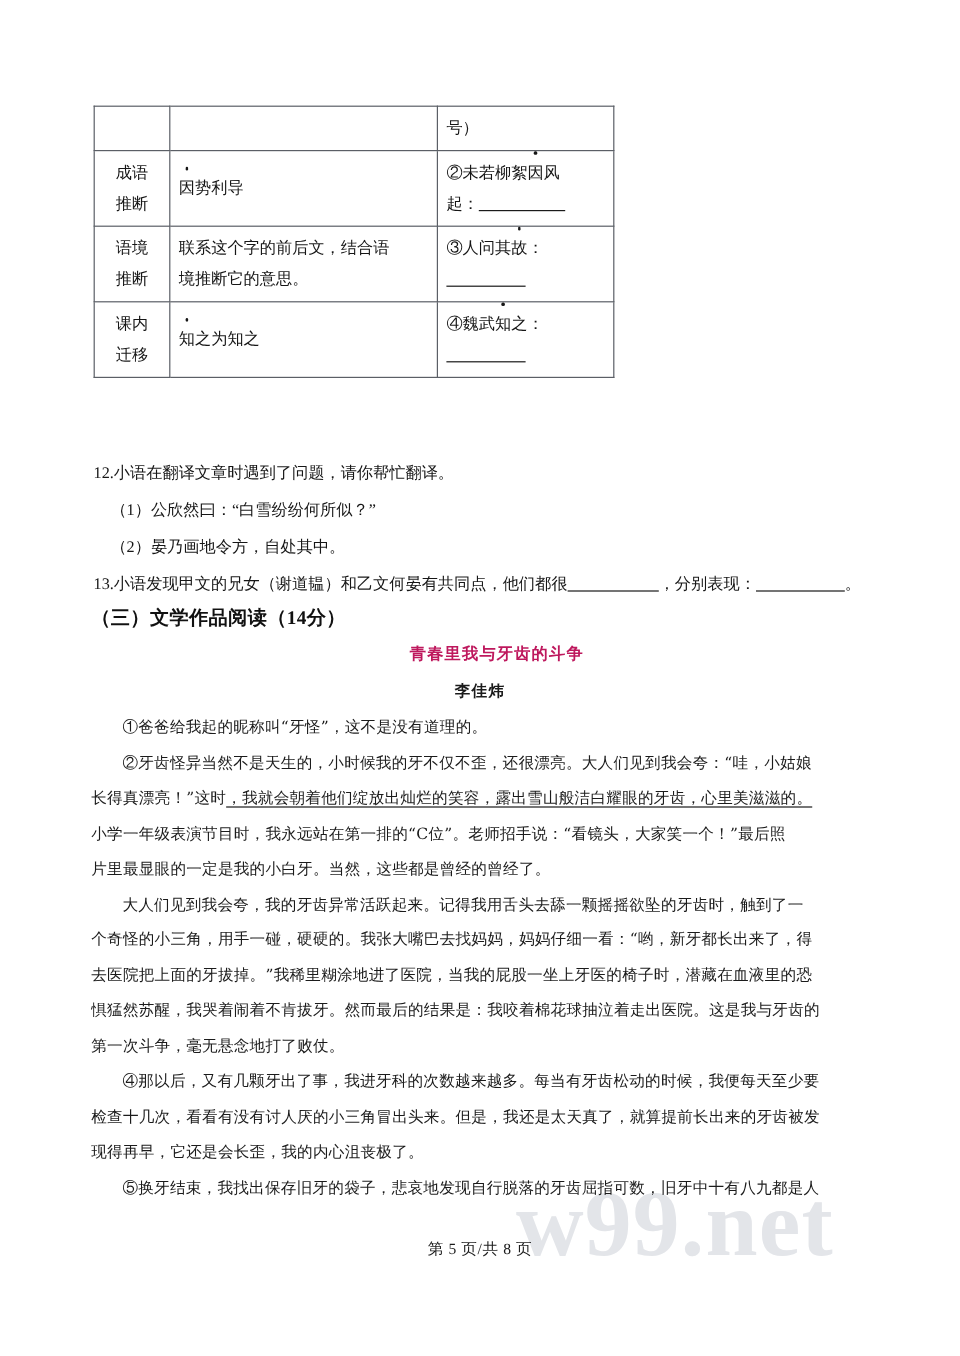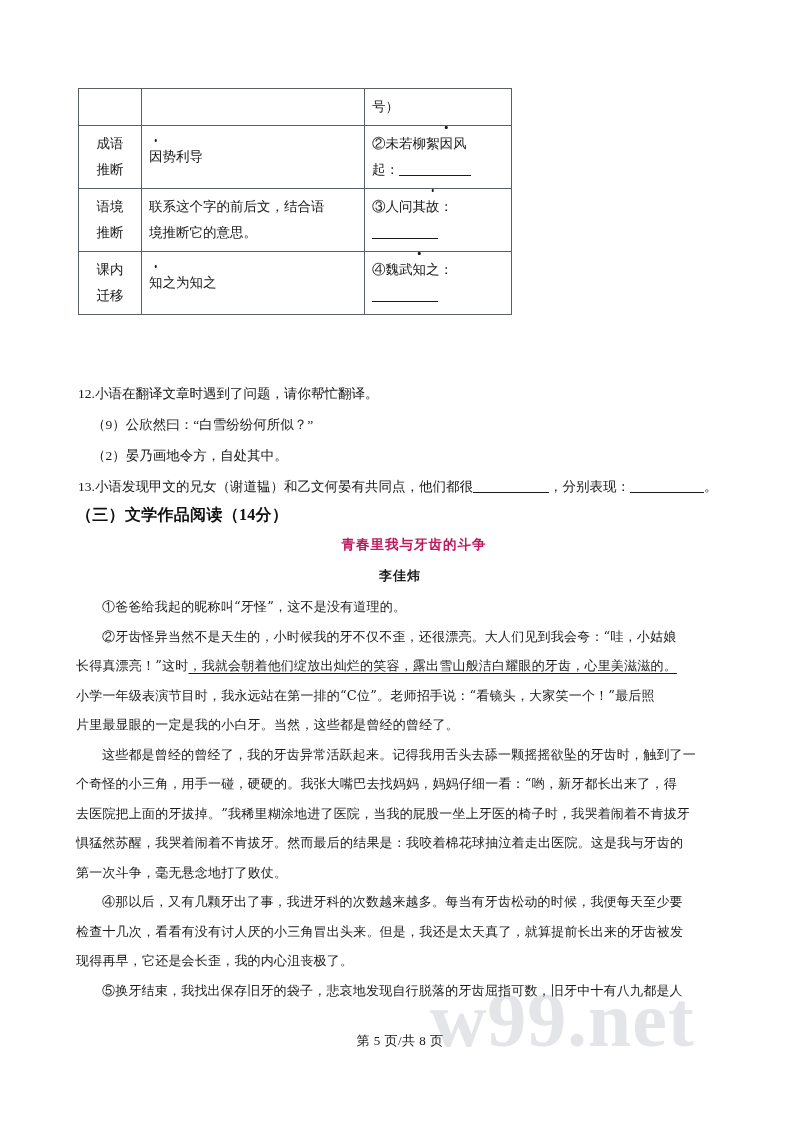--- a/index.html
+++ b/index.html
@@ -239,42 +239,42 @@
             <span class="cellline">④魏武<span class="dotchar">知</span>之：</span>
             <span class="cellline"><span class="ansblank short"></span></span>
           </td>
         </tr>
       </tbody>
     </table>
   </div>
 
   <div class="qwrap">
     <div class="qline"><span>12.</span><span>小语在翻译文章时遇到了问题，请你帮忙翻译。</span></div>
-    <div class="qline indent">（9）公欣然曰：“白雪纷纷何所似？”</div>
+    <div class="qline indent">（1）公欣然曰：“白雪纷纷何所似？”</div>
     <div class="qline indent">（2）晏乃画地令方，自处其中。</div>
     <div class="qline"><span>13.</span><span>小语发现甲文的兄女（谢道韫）和乙文何晏有共同点，他们都很</span><span class="blank13 a"></span><span>，分别表现：</span><span class="blank13 b"></span><span>。</span></div>
   </div>
 
   <div class="sect-head">（三）文学作品阅读（14分）</div>
 
   <div class="art-title">青春里我与牙齿的斗争</div>
   <div class="art-author">李佳炜</div>
 
   <div class="body-wrap">
 
     <div class="bline ind">①爸爸给我起的昵称叫“牙怪”，这不是没有道理的。</div>
 
     <div class="bline ind">②牙齿怪异当然不是天生的，小时候我的牙不仅不歪，还很漂亮。大人们见到我会夸：“哇，小姑娘</div>
     <div class="bline"><span>长得真漂亮！”这时</span><span class="ul">，我就会朝着他们绽放出灿烂的笑容，露出雪山般洁白耀眼的牙齿，心里美滋滋的。</span></div>
     <div class="bline">小学一年级表演节目时，我永远站在第一排的“C位”。老师招手说：“看镜头，大家笑一个！”最后照</div>
     <div class="bline">片里最显眼的一定是我的小白牙。当然，这些都是曾经的曾经了。</div>
 
-    <div class="bline ind">这些都是曾经的曾经了，我的牙齿异常活跃起来。记得我用舌头去舔一颗摇摇欲坠的牙齿时，触到了一</div>
+    <div class="bline ind">大人们见到我会夸，我的牙齿异常活跃起来。记得我用舌头去舔一颗摇摇欲坠的牙齿时，触到了一</div>
     <div class="bline">个奇怪的小三角，用手一碰，硬硬的。我张大嘴巴去找妈妈，妈妈仔细一看：“哟，新牙都长出来了，得</div>
-    <div class="bline">去医院把上面的牙拔掉。”我稀里糊涂地进了医院，当我的屁股一坐上牙医的椅子时，我哭着闹着不肯拔牙</div>
+    <div class="bline">去医院把上面的牙拔掉。”我稀里糊涂地进了医院，当我的屁股一坐上牙医的椅子时，潜藏在血液里的恐</div>
     <div class="bline">惧猛然苏醒，我哭着闹着不肯拔牙。然而最后的结果是：我咬着棉花球抽泣着走出医院。这是我与牙齿的</div>
     <div class="bline">第一次斗争，毫无悬念地打了败仗。</div>
 
     <div class="bline ind">④那以后，又有几颗牙出了事，我进牙科的次数越来越多。每当有牙齿松动的时候，我便每天至少要</div>
     <div class="bline">检查十几次，看看有没有讨人厌的小三角冒出头来。但是，我还是太天真了，就算提前长出来的牙齿被发</div>
     <div class="bline">现得再早，它还是会长歪，我的内心沮丧极了。</div>
 
     <div class="bline ind">⑤换牙结束，我找出保存旧牙的袋子，悲哀地发现自行脱落的牙齿屈指可数，旧牙中十有八九都是人</div>
   </div>
 

